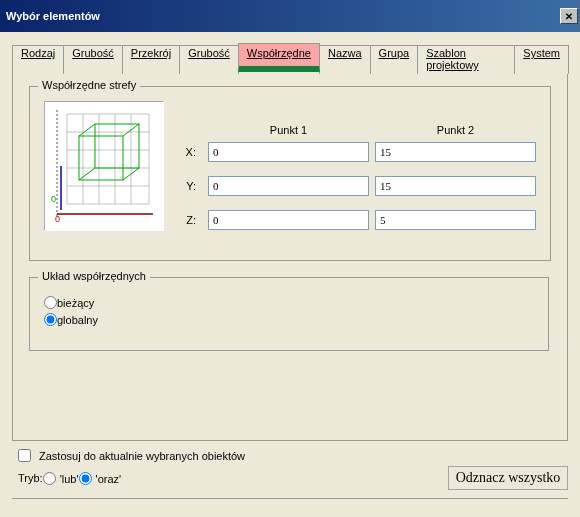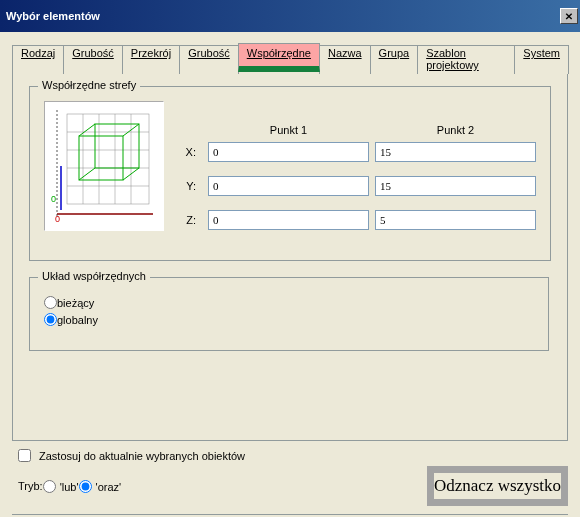--- a/index.html
+++ b/index.html
@@ -24,21 +24,21 @@
 .coord-row { display: flex; align-items: center; margin-bottom: 14px; }
 .coord-row .lbl-col { width: 22px; text-align: right; padding-right: 6px; }
 .coord-row input { flex: 1; margin-left: 6px; height: 20px; border: 1px solid #7f9db9; padding: 0 4px; font-family: Tahoma; font-size: 11px; }
 .radio-row { display: flex; align-items: center; margin: 4px 0; gap: 0; }
 .radio-row input[type=radio], .radio-row input[type=checkbox], .bottom-row input[type=radio], .bottom-row input[type=checkbox] { margin: 0; }
 .radio-row label, .bottom-row label { cursor: pointer; }
 .bottom-area { padding: 4px 0 0 6px; }
 .bottom-row { display: flex; align-items: center; gap: 8px; margin: 4px 0; }
 .tryb-row { display: flex; align-items: center; }
 .tryb-opt { display: flex; align-items: flex-end; gap: 4px; }
-.btn { background: #ece9d8; border: 7px solid #a3a3a3; padding: 3px 0; font-family: Tahoma; font-size: 17px; cursor: pointer; min-width: 78px; text-align: center; }
+.btn { background: #ece9d8; border: 1px solid #a3a3a3; padding: 3px 0; font-family: Tahoma; font-size: 14px; cursor: pointer; min-width: 78px; text-align: center; }
 .footer { display: flex; justify-content: flex-end; gap: 6px; padding: 12px 12px 0 0; border-top: 0; }
 .hr { border: none; border-top: 1px solid #919b9c; margin: 8px 0 0 0; }
 .gb-coords { height: 175px; }
 .gb-csys { height: 74px; width: 520px; }
 </style>
 </head>
 <body>
 
 <div class="titlebar">
   <span>Wybór elementów</span>

